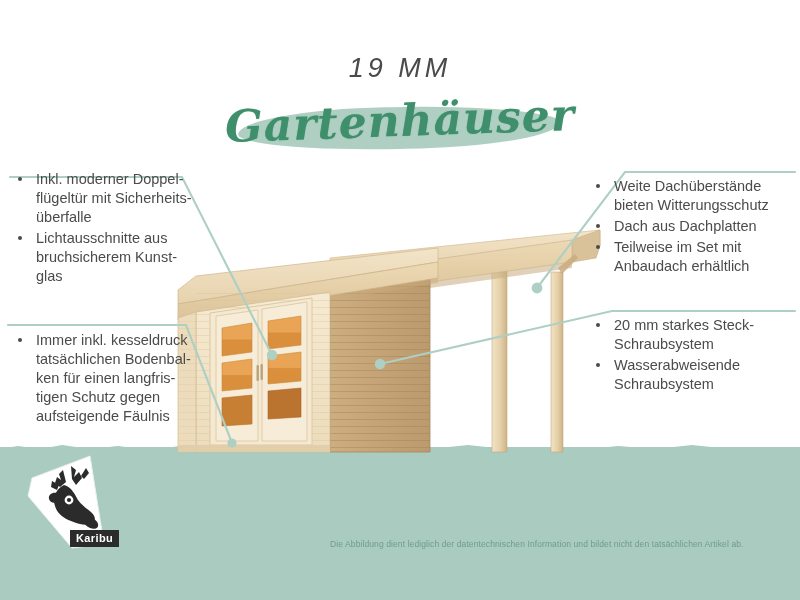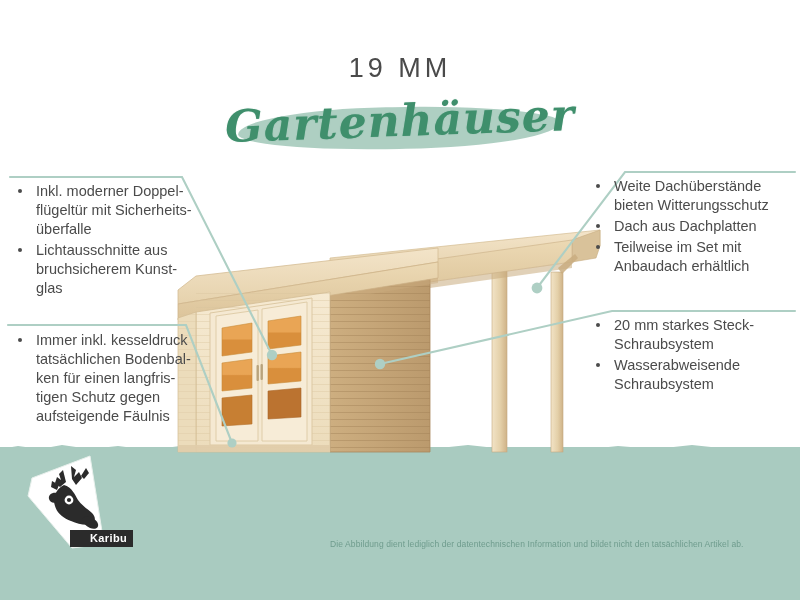--- a/index.html
+++ b/index.html
@@ -7,21 +7,21 @@
     width:800px;height:600px;overflow:hidden;
     background:#ffffff;
     font-family:"Liberation Sans", sans-serif;
     position:relative;
   }
   #stage{position:relative;width:800px;height:600px;overflow:hidden;background:#fff;}
 
   
   .hdr-sub{
     position:absolute;left:0;top:53px;width:800px;text-align:center;
-    font-size:27px;letter-spacing:4px;color:#4a4a4a;font-weight:400;
+    font-size:27px;letter-spacing:4px;color:#4a4a4a;font-weight:400;font-style:italic;
   }
   .title-wrap{
     position:absolute;left:0;top:95px;width:800px;height:70px;text-align:center;
   }
   .brush{
     position:absolute;left:238px;top:12px;width:322px;height:42px;
     background:#a7cbbd;opacity:.92;
     border-radius:46% 52% 48% 50% / 58% 44% 56% 42%;
     transform:rotate(-1.1deg);
   }
@@ -64,21 +64,21 @@
     position:absolute;left:330px;top:538px;width:460px;text-align:left;
     font-size:8.5px;color:#6f9c8d;letter-spacing:.1px;line-height:12px;
   }
 
   
   .logo{position:absolute;left:26px;top:452px;width:96px;height:104px;}
   .logo-name{
     position:absolute;left:44px;top:78px;
     background:#2b2b2b;color:#ffffff;
     font-size:11px;font-weight:700;letter-spacing:.4px;
-    padding:2px 6px 3px 20px;
+    padding:2px 6px 3px 6px;
     font-family:"Liberation Sans", sans-serif;
   }
 
   
   #building{position:absolute;left:0;top:0;width:800px;height:600px;}
 </style>
 </head>
 <body>
 
 <div id="stage">
@@ -202,21 +202,21 @@
       <path d="M795,311 L612,311 L380,364"></path>
     </g>
     <g fill="#aecfc4">
       <circle cx="272" cy="355" r="5.2"></circle>
       <circle cx="232" cy="443" r="4.6"></circle>
       <circle cx="537" cy="288" r="5.4"></circle>
       <circle cx="380" cy="364" r="5.2"></circle>
     </g>
   </svg>
 
-  <div class="callout c-left" style="top:182px;width:190px;">
+  <div class="callout c-left" style="top:170px;width:190px;">
     <ul>
       <li>
         <span>Inkl. moderner Doppel-</span><br>
         <span>flügeltür mit Sicherheits-</span><br>
         <span>überfalle</span>
       </li>
       <li>
         <span>Lichtausschnitte aus</span><br>
         <span>bruchsicherem Kunst-</span><br>
         <span>glas</span>

